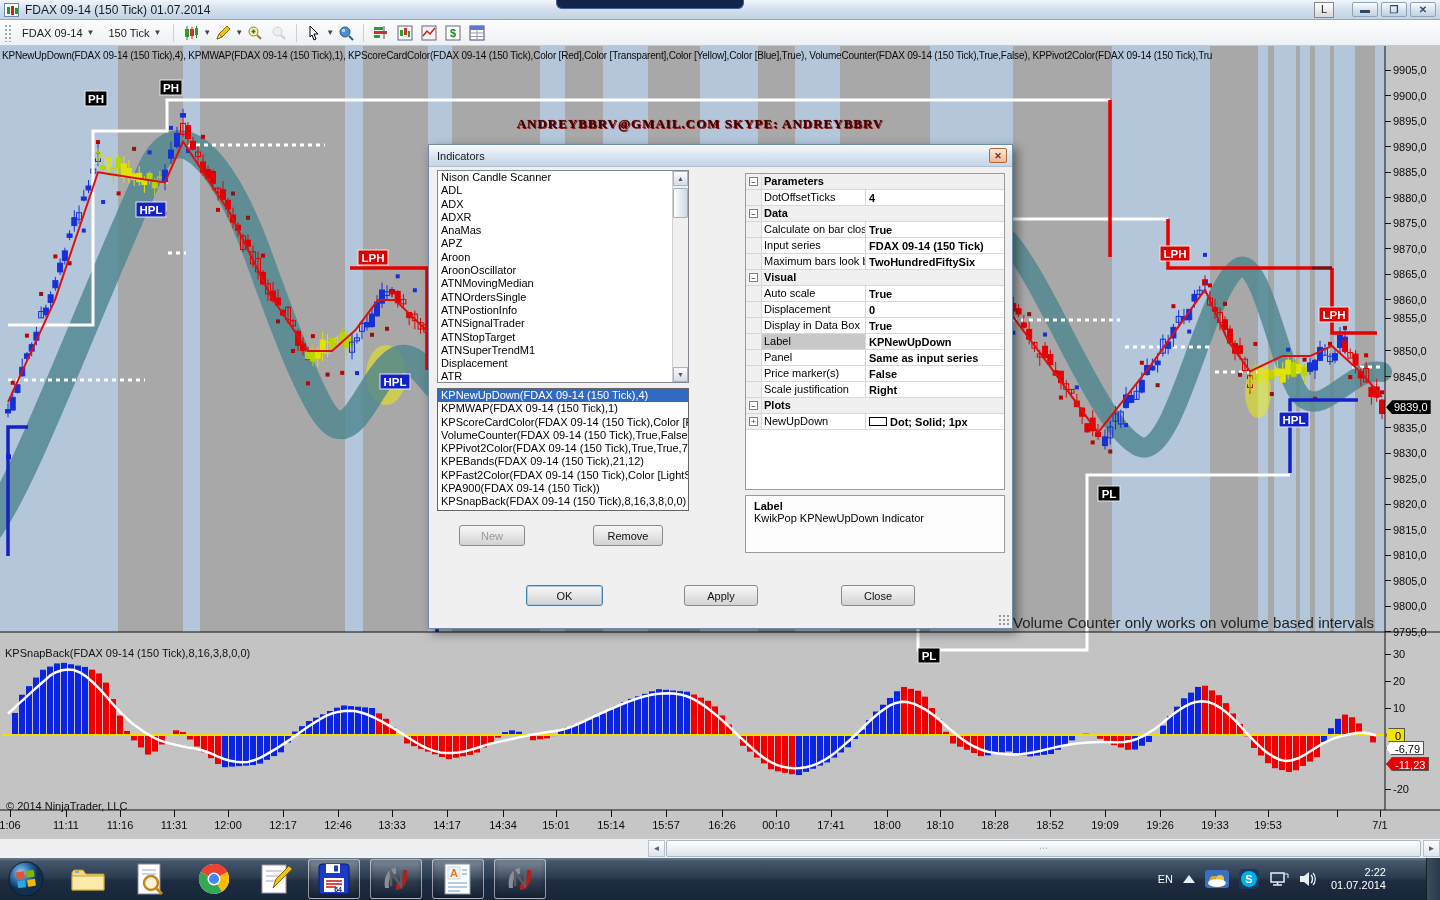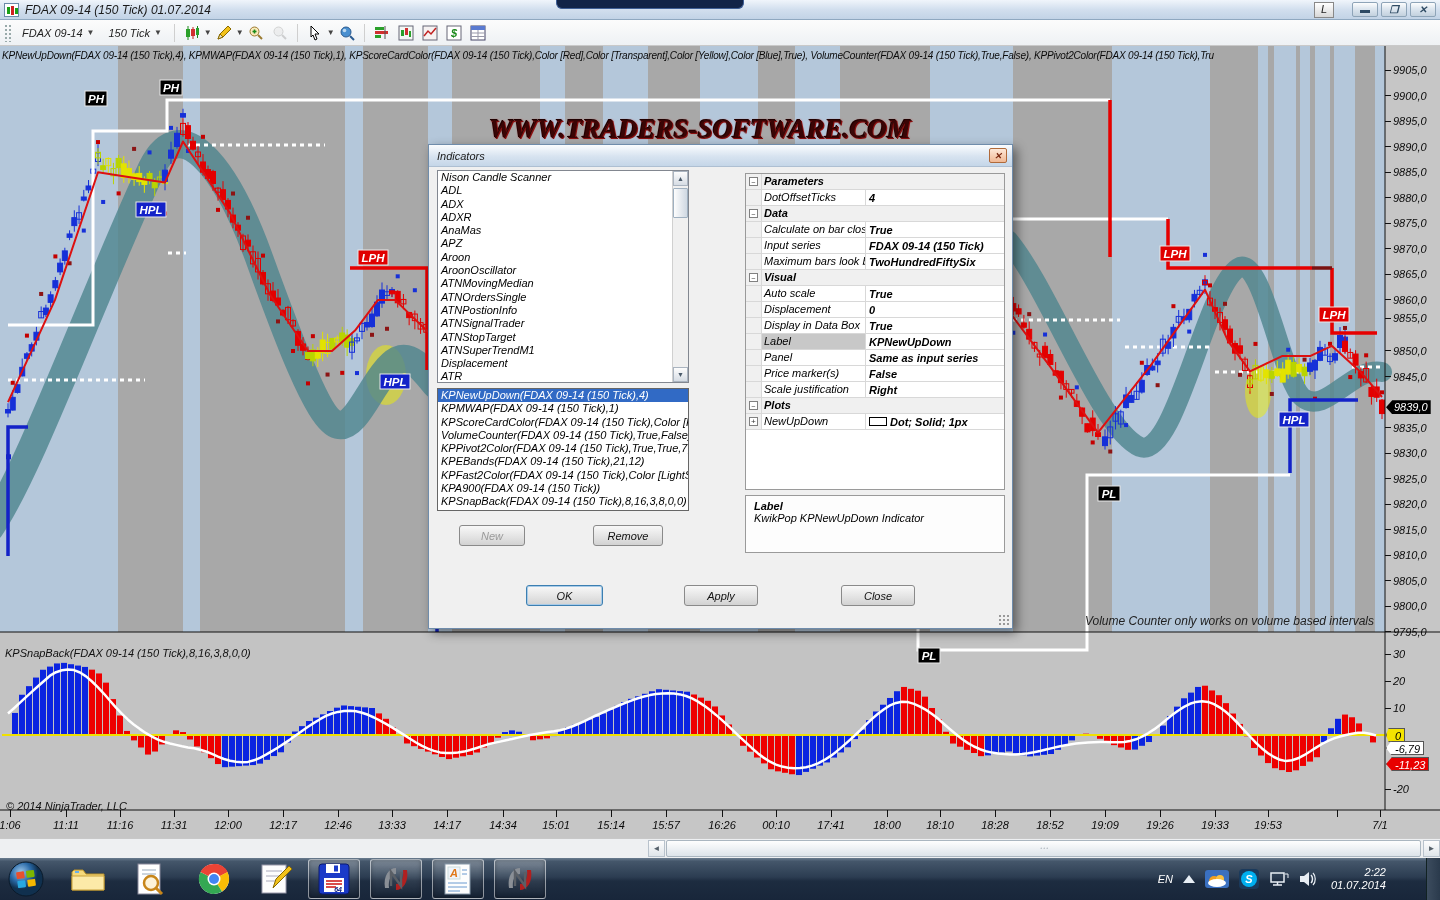--- a/index.html
+++ b/index.html
@@ -1,17 +1,17 @@
 <!DOCTYPE html>
 <html><head>
 <meta charset="utf-8">
 <style>
   * { margin:0; padding:0; box-sizing:border-box; }
   html,body { width:1440px; height:900px; overflow:hidden; font-family:"Liberation Sans",sans-serif; }
-  #app { position:relative; width:1440px; height:792px; background:#4d7c0f;font-style:italic; }
+  #app { position:relative; width:1440px; height:792px; background:#4d7c0f; }
 
   
   #titlebar { position:absolute; left:0; top:0; width:1440px; height:20px;
     background:linear-gradient(#f0f5fb,#d2dfee 50%,#c2d3e6); border-bottom:1px solid #8fa8c0;
     display:flex; align-items:center; font-size:12px; color:#1b1b1b; }
   #title-icon { width:15px; height:14px; margin:0 6px 0 4px; background:#fff; border:1px solid #6a8aa8; position:relative; }
   #title-icon i { position:absolute; width:3px; background:#1aa018; }
   #title-icon i.r { background:#d02020; }
   #top-tab { position:absolute; left:556px; top:0; width:188px; height:9px; background:#122448; border:1px solid #3f5f96; border-top:none; border-radius:0 0 6px 6px; }
   .wbtn { width:26px; height:15px; margin-left:3px; border:1px solid #8ea4b8; border-radius:2px;
@@ -35,21 +35,21 @@
   
   #stage { position:absolute; left:0; top:46px; width:1440px; height:812px; }
   #chart-svg { position:absolute; left:0; top:0; }
   #indicator-line { position:absolute; left:2px; top:4px; width:1438px; height:12px; font-size:10px;
     color:#0a0a0a; white-space:nowrap; overflow:hidden; letter-spacing:-0.2px; z-index:3; }
   #watermark { position:absolute; left:460px; top:68px; width:480px; text-align:center; z-index:3; }
   #wm1 { font-family:"Liberation Serif",serif; font-weight:bold; font-size:27px; letter-spacing:0px;
     color:#3a0505; text-shadow:1px 1px 0 #8a0f0f, -1px -1px 0 #200000, 0 0 2px #c01010; }
   #wm2 { font-family:"Liberation Serif",serif; font-weight:bold; font-size:13px; letter-spacing:1px;
     color:#3a0505; text-shadow:1px 1px 0 #8a0f0f, 0 0 1px #c01010; margin-top:2px; }
-  #vol-note { position:absolute; right:66px; top:568px; font-size:12px; color:#222; z-index:3; }
+  #vol-note { position:absolute; right:66px; top:568px; font-size:15px; color:#222; z-index:3; }
   #p2-label { position:absolute; left:5px; top:601px; font-size:11px; color:#111; z-index:3; }
   #copyright { position:absolute; left:6px; top:754px; font-size:11px; color:#111; z-index:3; }
 
   .ptick { position:absolute; left:1385px; height:12px; display:flex; align-items:center; font-size:11px; color:#0a0a0a; z-index:3; }
   .ptick i { display:block; width:6px; height:1px; background:#111; margin-right:2px; }
   .tag { position:absolute; left:1386px; height:14px; line-height:14px; font-size:11px; padding:0 3px 0 8px;
     clip-path:polygon(0 50%, 14% 0, 100% 0, 100% 100%, 14% 100%); z-index:4; white-space:nowrap; }
 
   .ttick { position:absolute; width:1px; height:7px; background:#111; top:764px; z-index:3; }
   .tlabel { position:absolute; top:773px; transform:translateX(-50%); font-size:11px; color:#0a0a0a; z-index:3; }
@@ -1137,21 +1137,20 @@
         <rect x="1356" y="677.4285714285714" width="6" height="11.571428571428555" fill="#ee0000"></rect>
         <rect x="1370" y="689" width="6" height="7.4249999999999545" fill="#ee0000"></rect>
         <line x1="2" y1="689" x2="1385" y2="689" stroke="#f0e000" stroke-width="2"></line>
         <path d="M8,667.5 L14,662.2 L20,656.7 L26,651.2 L32,645.7 L38,640.3 L44,635.0 L50,629.7 L56,626.2 L62,624.3 L68,623.4 L74,624.1 L80,626.5 L86,630.4 L92,635.5 L98,641.4 L104,647.8 L110,654.7 L116,661.6 L122,667.9 L128,673.7 L134,678.7 L140,683.1 L146,687.2 L152,690.7 L158,693.6 L164,695.8 L170,697.5 L176,698.9 L182,700.3 L188,701.4 L194,702.3 L200,703.7 L206,705.5 L212,707.9 L218,710.6 L224,713.0 L230,714.8 L236,715.8 L242,716.2 L248,715.9 L254,714.3 L260,711.8 L266,708.6 L272,705.1 L278,701.5 L284,697.6 L290,693.6 L296,689.3 L302,685.0 L308,680.8 L314,676.9 L320,673.2 L326,669.9 L332,667.5 L338,665.9 L344,665.0 L350,664.8 L356,665.3 L362,666.7 L368,668.8 L374,671.5 L380,674.6 L386,677.9 L392,681.4 L398,685.1 L404,688.9 L410,692.8 L416,696.5 L422,699.9 L428,702.7 L434,704.9 L440,706.4 L446,707.1 L452,707.1 L458,706.6 L464,705.6 L470,704.0 L476,702.2 L482,700.3 L488,698.4 L494,696.9 L500,695.6 L506,694.2 L512,693.0 L518,691.6 L524,690.3 L530,689.0 L536,687.9 L542,686.9 L548,686.1 L554,685.3 L560,684.2 L566,682.6 L572,680.5 L578,678.0 L584,675.3 L590,672.4 L596,669.5 L602,666.8 L608,664.2 L614,661.6 L620,659.0 L626,656.6 L632,654.3 L638,652.3 L644,650.5 L650,649.1 L656,648.0 L662,647.4 L668,647.3 L674,647.5 L680,648.4 L686,650.0 L692,652.4 L698,655.6 L704,659.6 L710,664.1 L716,668.9 L722,674.1 L728,679.6 L734,685.3 L740,691.1 L746,696.7 L752,702.2 L758,707.4 L764,711.9 L770,715.7 L776,718.6 L782,720.6 L788,721.7 L794,722.3 L800,722.1 L806,721.2 L812,719.6 L818,717.3 L824,714.2 L830,710.4 L836,705.9 L842,700.9 L848,695.6 L854,690.2 L860,684.5 L866,678.5 L872,672.9 L878,667.8 L884,663.2 L890,659.4 L896,656.9 L902,655.8 L908,656.1 L914,657.9 L920,660.6 L926,663.9 L932,668.0 L938,672.6 L944,678.0 L950,683.2 L956,688.2 L962,693.0 L968,697.1 L974,700.5 L980,703.2 L986,705.3 L992,706.6 L998,707.4 L1004,708.0 L1010,708.4 L1016,708.4 L1022,708.0 L1028,707.2 L1034,706.2 L1040,705.0 L1046,703.5 L1052,702.1 L1058,700.8 L1064,699.6 L1070,698.5 L1076,697.6 L1082,696.9 L1088,696.4 L1094,696.2 L1100,696.1 L1106,696.1 L1112,696.2 L1118,696.2 L1124,696.0 L1130,695.0 L1136,693.3 L1142,690.7 L1148,687.3 L1154,683.4 L1160,678.9 L1166,674.0 L1172,669.1 L1178,664.7 L1184,660.9 L1190,657.8 L1196,655.9 L1202,655.2 L1208,655.9 L1214,658.1 L1220,661.6 L1226,666.0 L1232,671.4 L1238,677.5 L1244,684.1 L1250,690.5 L1256,696.8 L1262,702.4 L1268,707.2 L1274,711.0 L1280,713.8 L1286,715.1 L1292,714.3 L1298,712.3 L1304,709.2 L1310,705.5 L1316,701.6 L1322,698.0 L1328,694.9 L1334,692.4 L1340,690.5 L1346,689.0 L1352,687.8 L1358,686.8 L1364,686.8 L1370,687.8 L1376,689.5" fill="none" stroke="#fff" stroke-width="2.5" stroke-linejoin="round"></path>
         <line x1="0" y1="586" x2="1440" y2="586" stroke="#111"></line>
         <line x1="0" y1="764" x2="1440" y2="764" stroke="#111"></line>
         <line x1="1385" y1="0" x2="1385" y2="764" stroke="#111"></line>
       </svg>
     <div id="indicator-line">KPNewUpDown(FDAX 09-14 (150 Tick),4), KPMWAP(FDAX 09-14 (150 Tick),1), KPScoreCardColor(FDAX 09-14 (150 Tick),Color [Red],Color [Transparent],Color [Yellow],Color [Blue],True), VolumeCounter(FDAX 09-14 (150 Tick),True,False), KPPivot2Color(FDAX 09-14 (150 Tick),Tru</div>
     <div id="watermark">
-      <div id="wm1">WWW.TRADERS-SOFTWARE.COM</div>
       <div id="wm2">ANDREYBBRV@GMAIL.COM   SKYPE: ANDREYBBRV</div>
     </div>
     <div id="vol-note">Volume Counter only works on volume based intervals</div>
     <div id="p2-label">KPSnapBack(FDAX 09-14 (150 Tick),8,16,3,8,0,0)</div>
     <div id="copyright">© 2014 NinjaTrader, LLC</div>
     <div id="price-axis">
         <div class="ptick" style="top: 18px;"><i></i>9905,0</div>
         <div class="ptick" style="top: 43.545px;"><i></i>9900,0</div>
         <div class="ptick" style="top: 69.09px;"><i></i>9895,0</div>
         <div class="ptick" style="top: 94.635px;"><i></i>9890,0</div>

